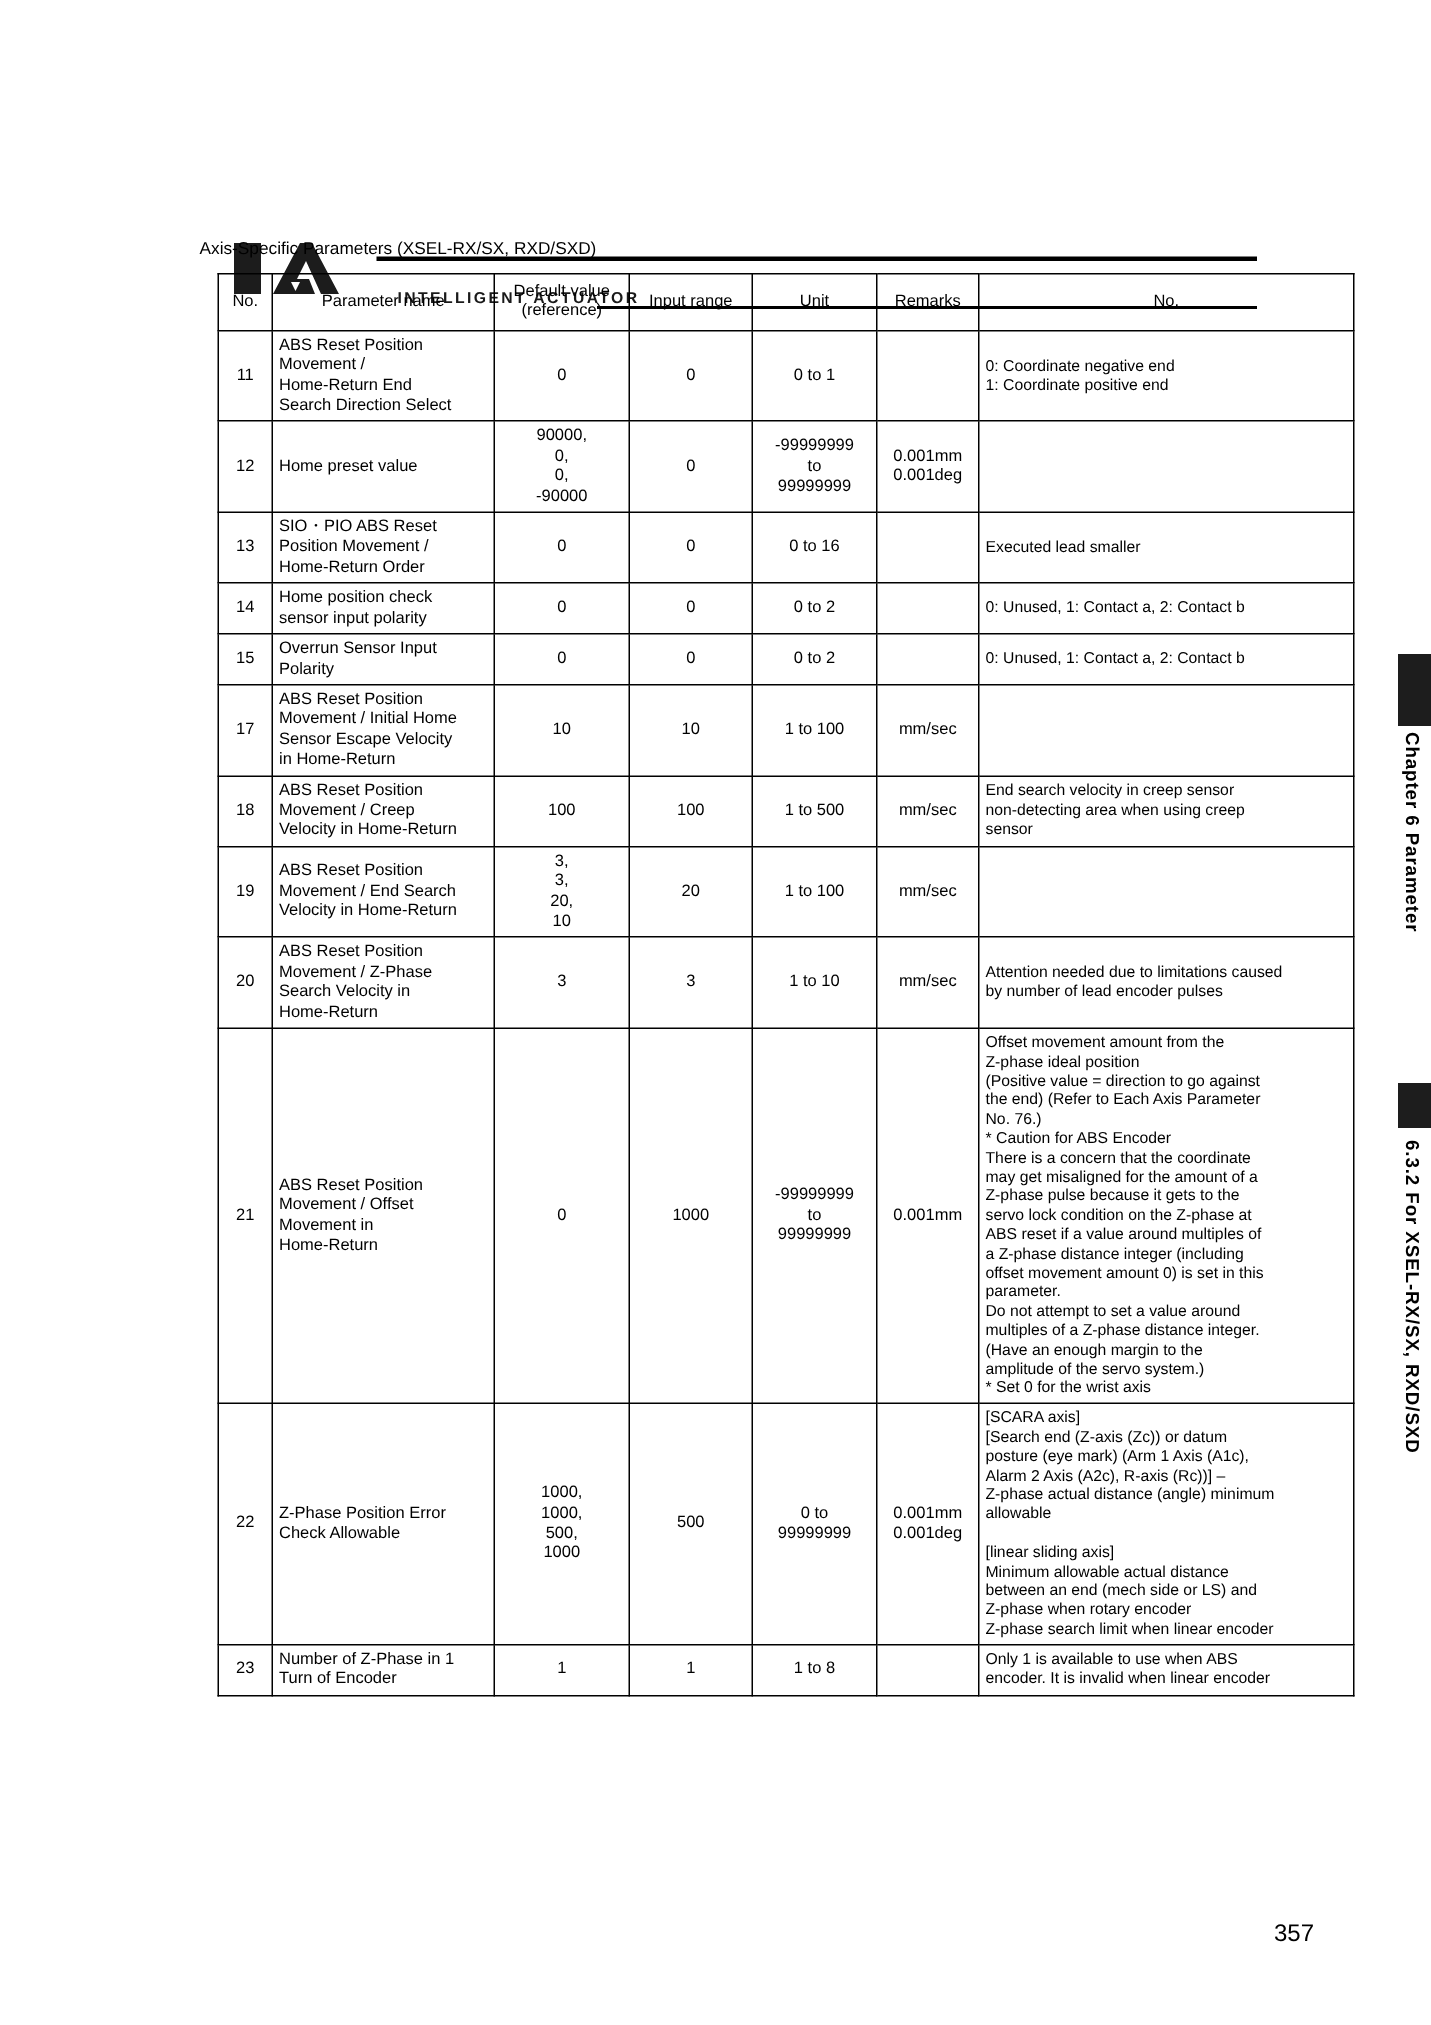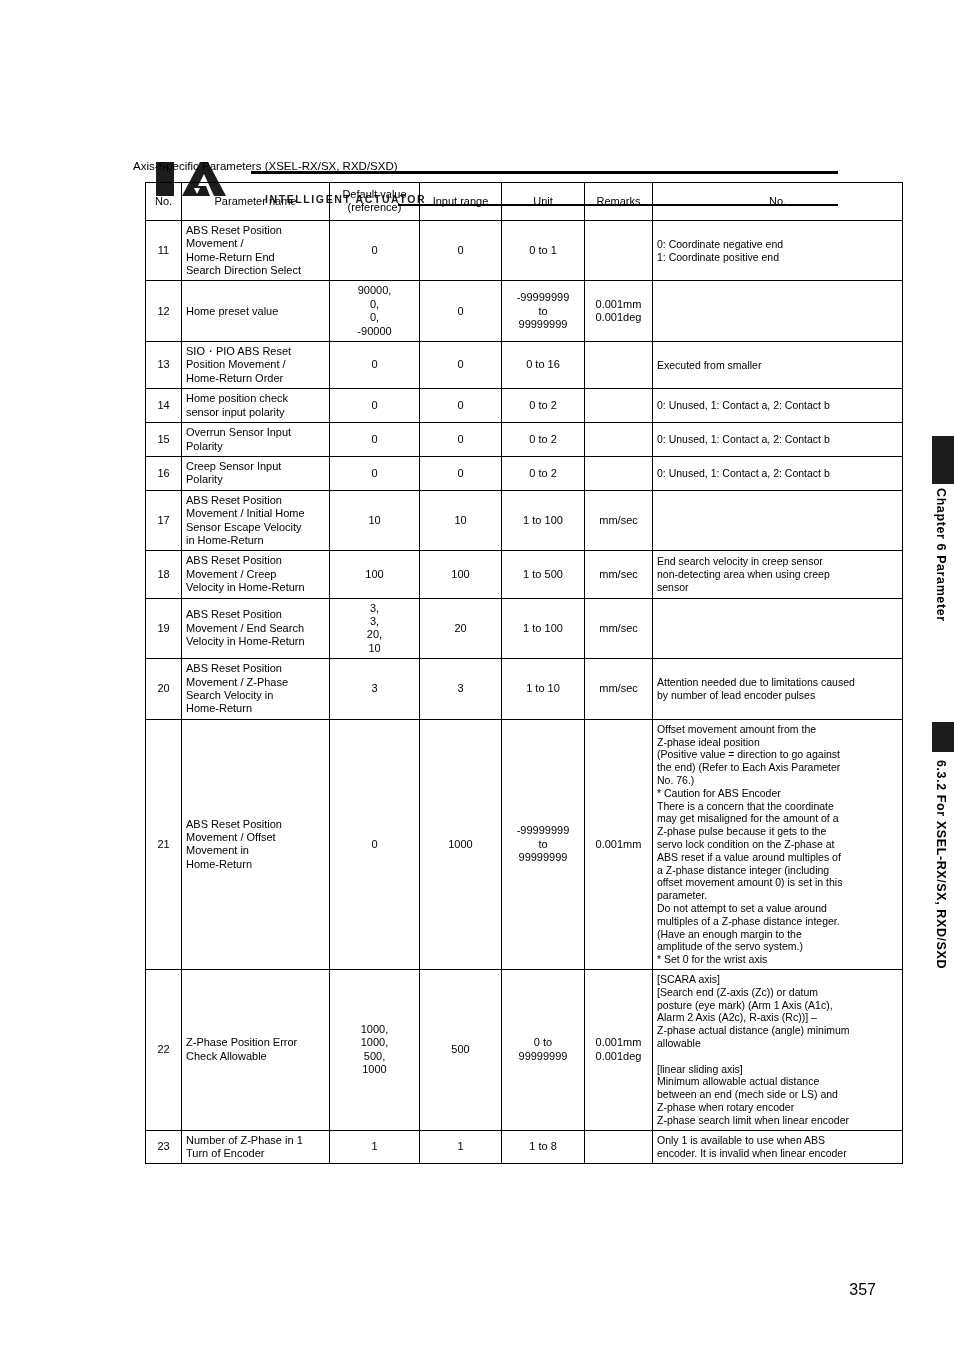--- a/index.html
+++ b/index.html
@@ -222,21 +222,21 @@
 
     <tr>
       <td class="num">13</td>
       <td class="name nowrap">SIO・PIO ABS Reset
 Position Movement /
 Home-Return Order</td>
       <td class="center nowrap">0</td>
       <td class="center nowrap">0</td>
       <td class="center nowrap">0 to 16</td>
       <td class="center nowrap"></td>
-      <td class="note nowrap">Executed from smaller</td>
+      <td class="note nowrap">Executed lead smaller</td>
     </tr>
 
     <tr>
       <td class="num">14</td>
       <td class="name nowrap">Home position check
 sensor input polarity</td>
       <td class="center nowrap">0</td>
       <td class="center nowrap">0</td>
       <td class="center nowrap">0 to 2</td>
       <td class="center nowrap"></td>
@@ -247,30 +247,20 @@
       <td class="num">15</td>
       <td class="name nowrap">Overrun Sensor Input
 Polarity</td>
       <td class="center nowrap">0</td>
       <td class="center nowrap">0</td>
       <td class="center nowrap">0 to 2</td>
       <td class="center nowrap"></td>
       <td class="note nowrap mid">0: Unused, 1: Contact a, 2: Contact b</td>
     </tr>
 
-    <tr>
-      <td class="num">16</td>
-      <td class="name nowrap">Creep Sensor Input
-Polarity</td>
-      <td class="center nowrap">0</td>
-      <td class="center nowrap">0</td>
-      <td class="center nowrap">0 to 2</td>
-      <td class="center nowrap"></td>
-      <td class="note nowrap mid">0: Unused, 1: Contact a, 2: Contact b</td>
-    </tr>
 
     <tr>
       <td class="num">17</td>
       <td class="name nowrap">ABS Reset Position
 Movement / Initial Home
 Sensor Escape Velocity
 in Home-Return</td>
       <td class="center nowrap">10</td>
       <td class="center nowrap">10</td>
       <td class="center nowrap">1 to 100</td>

